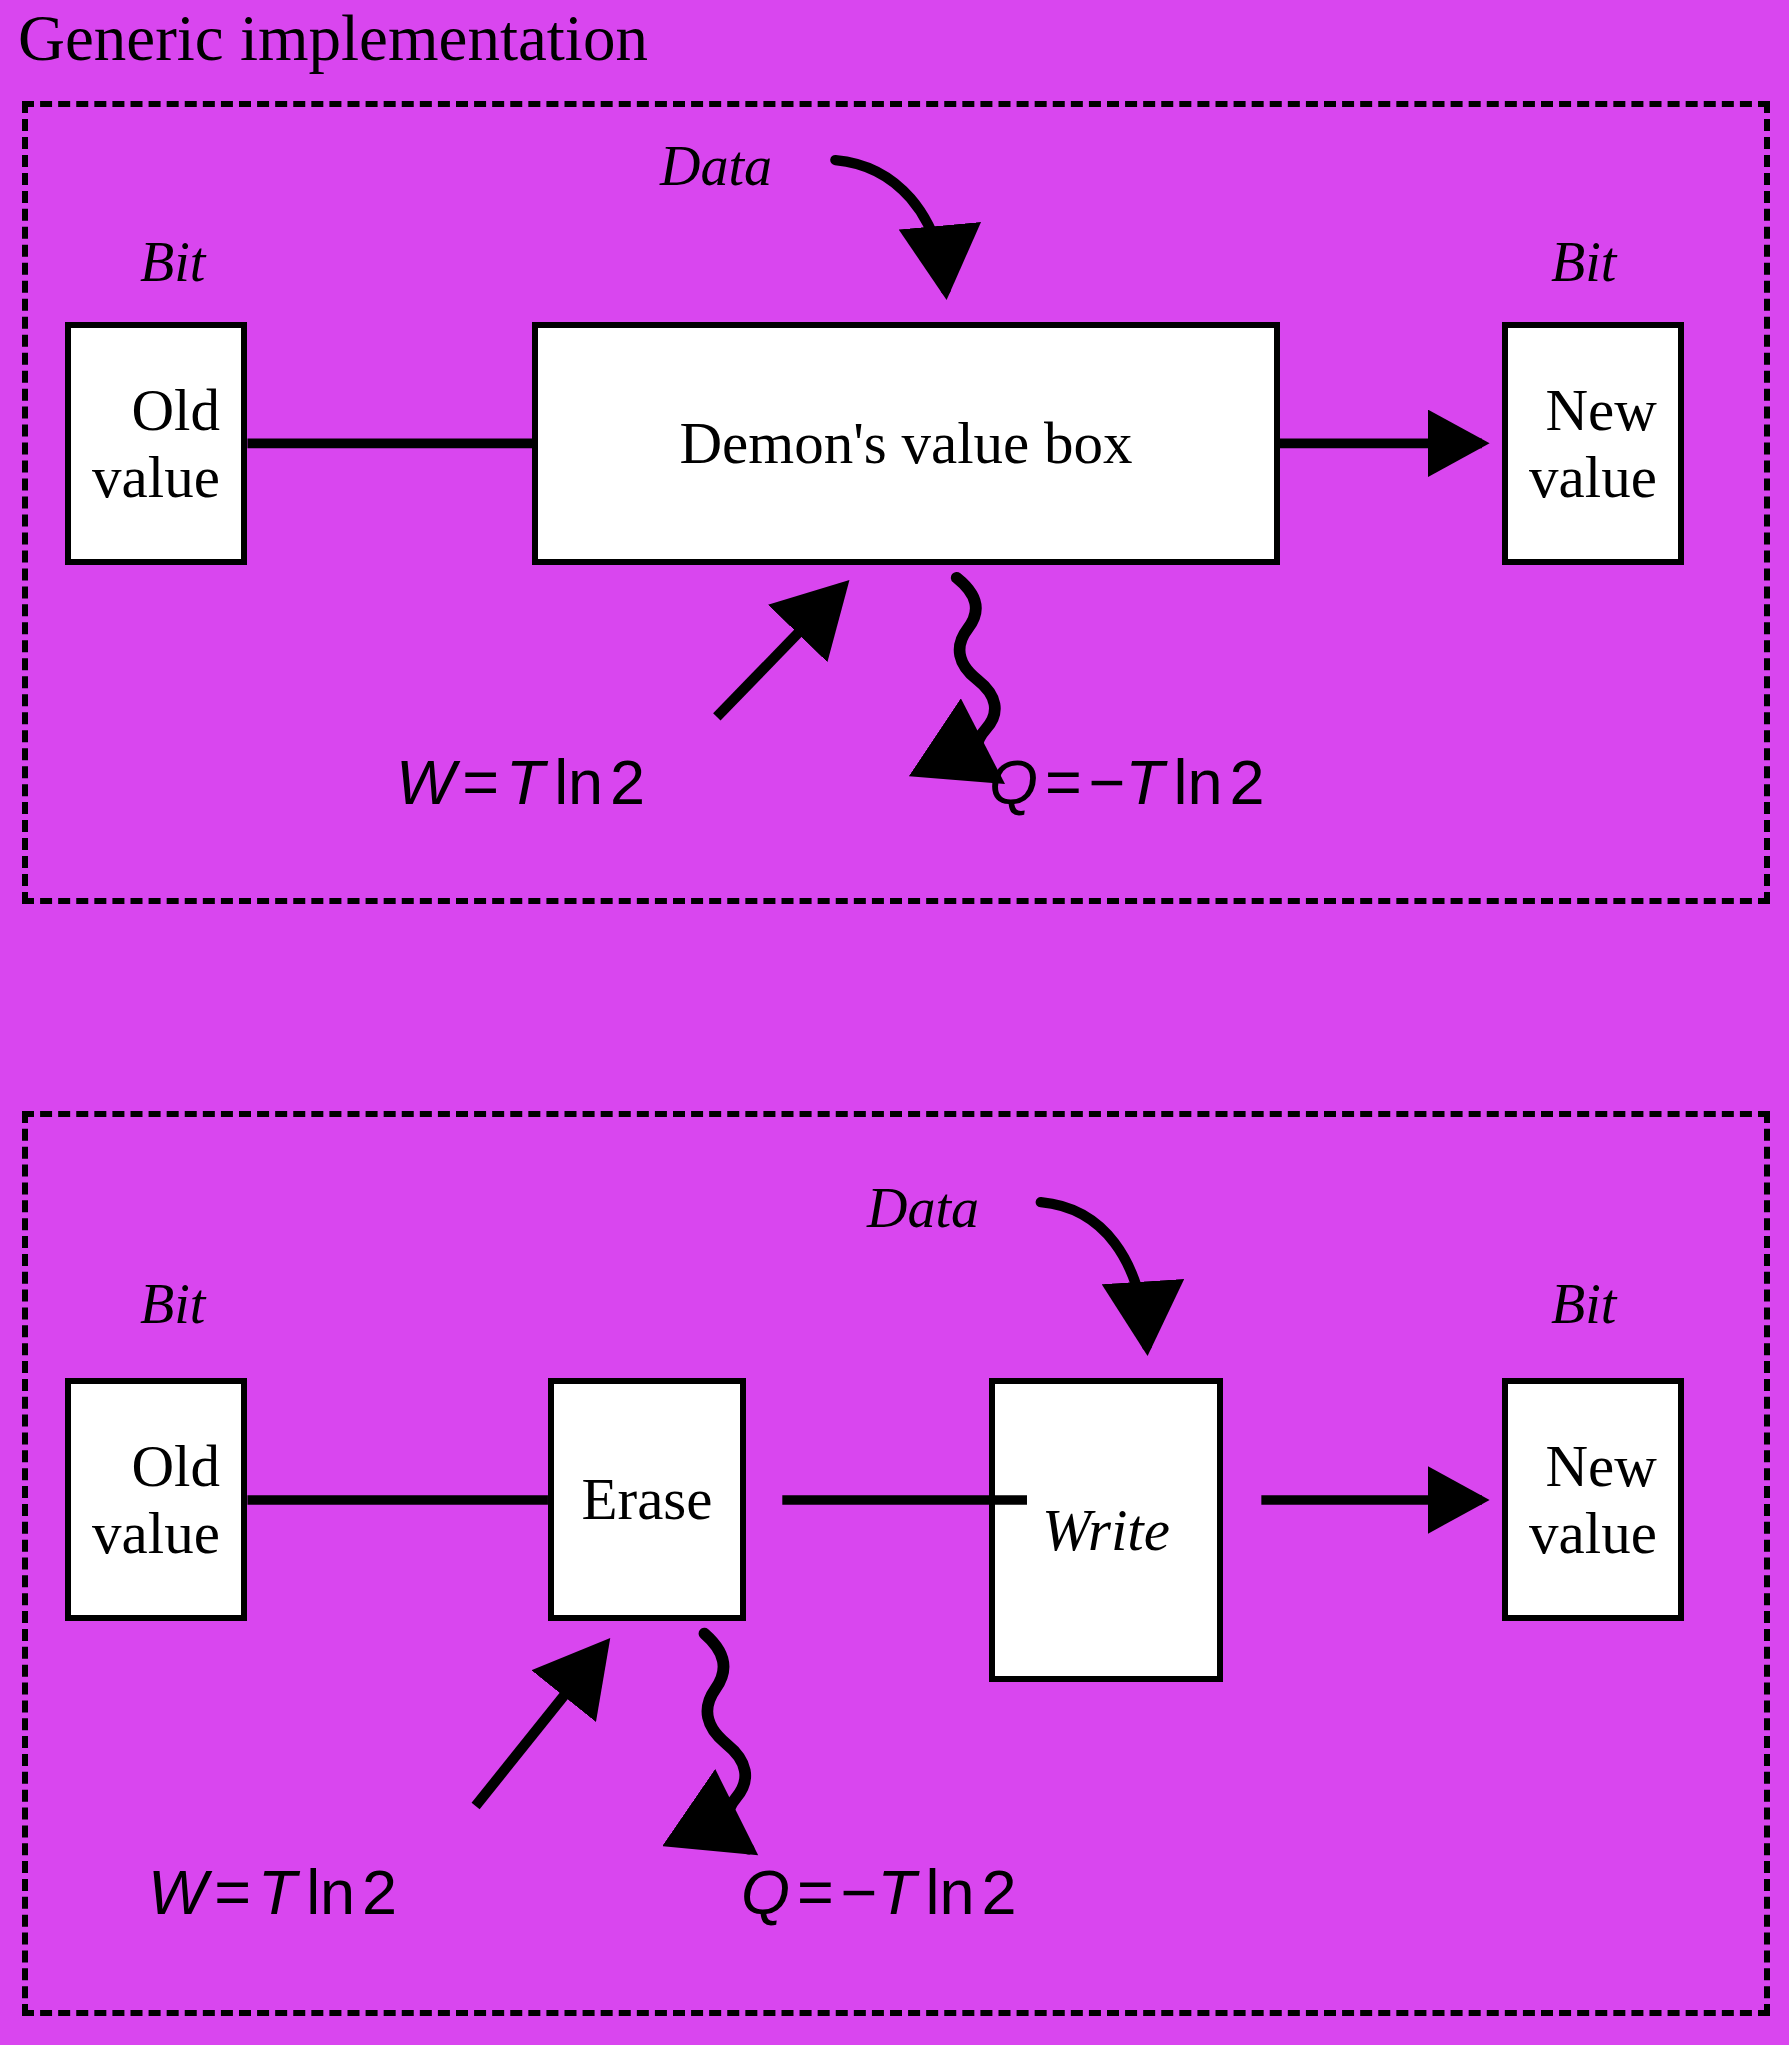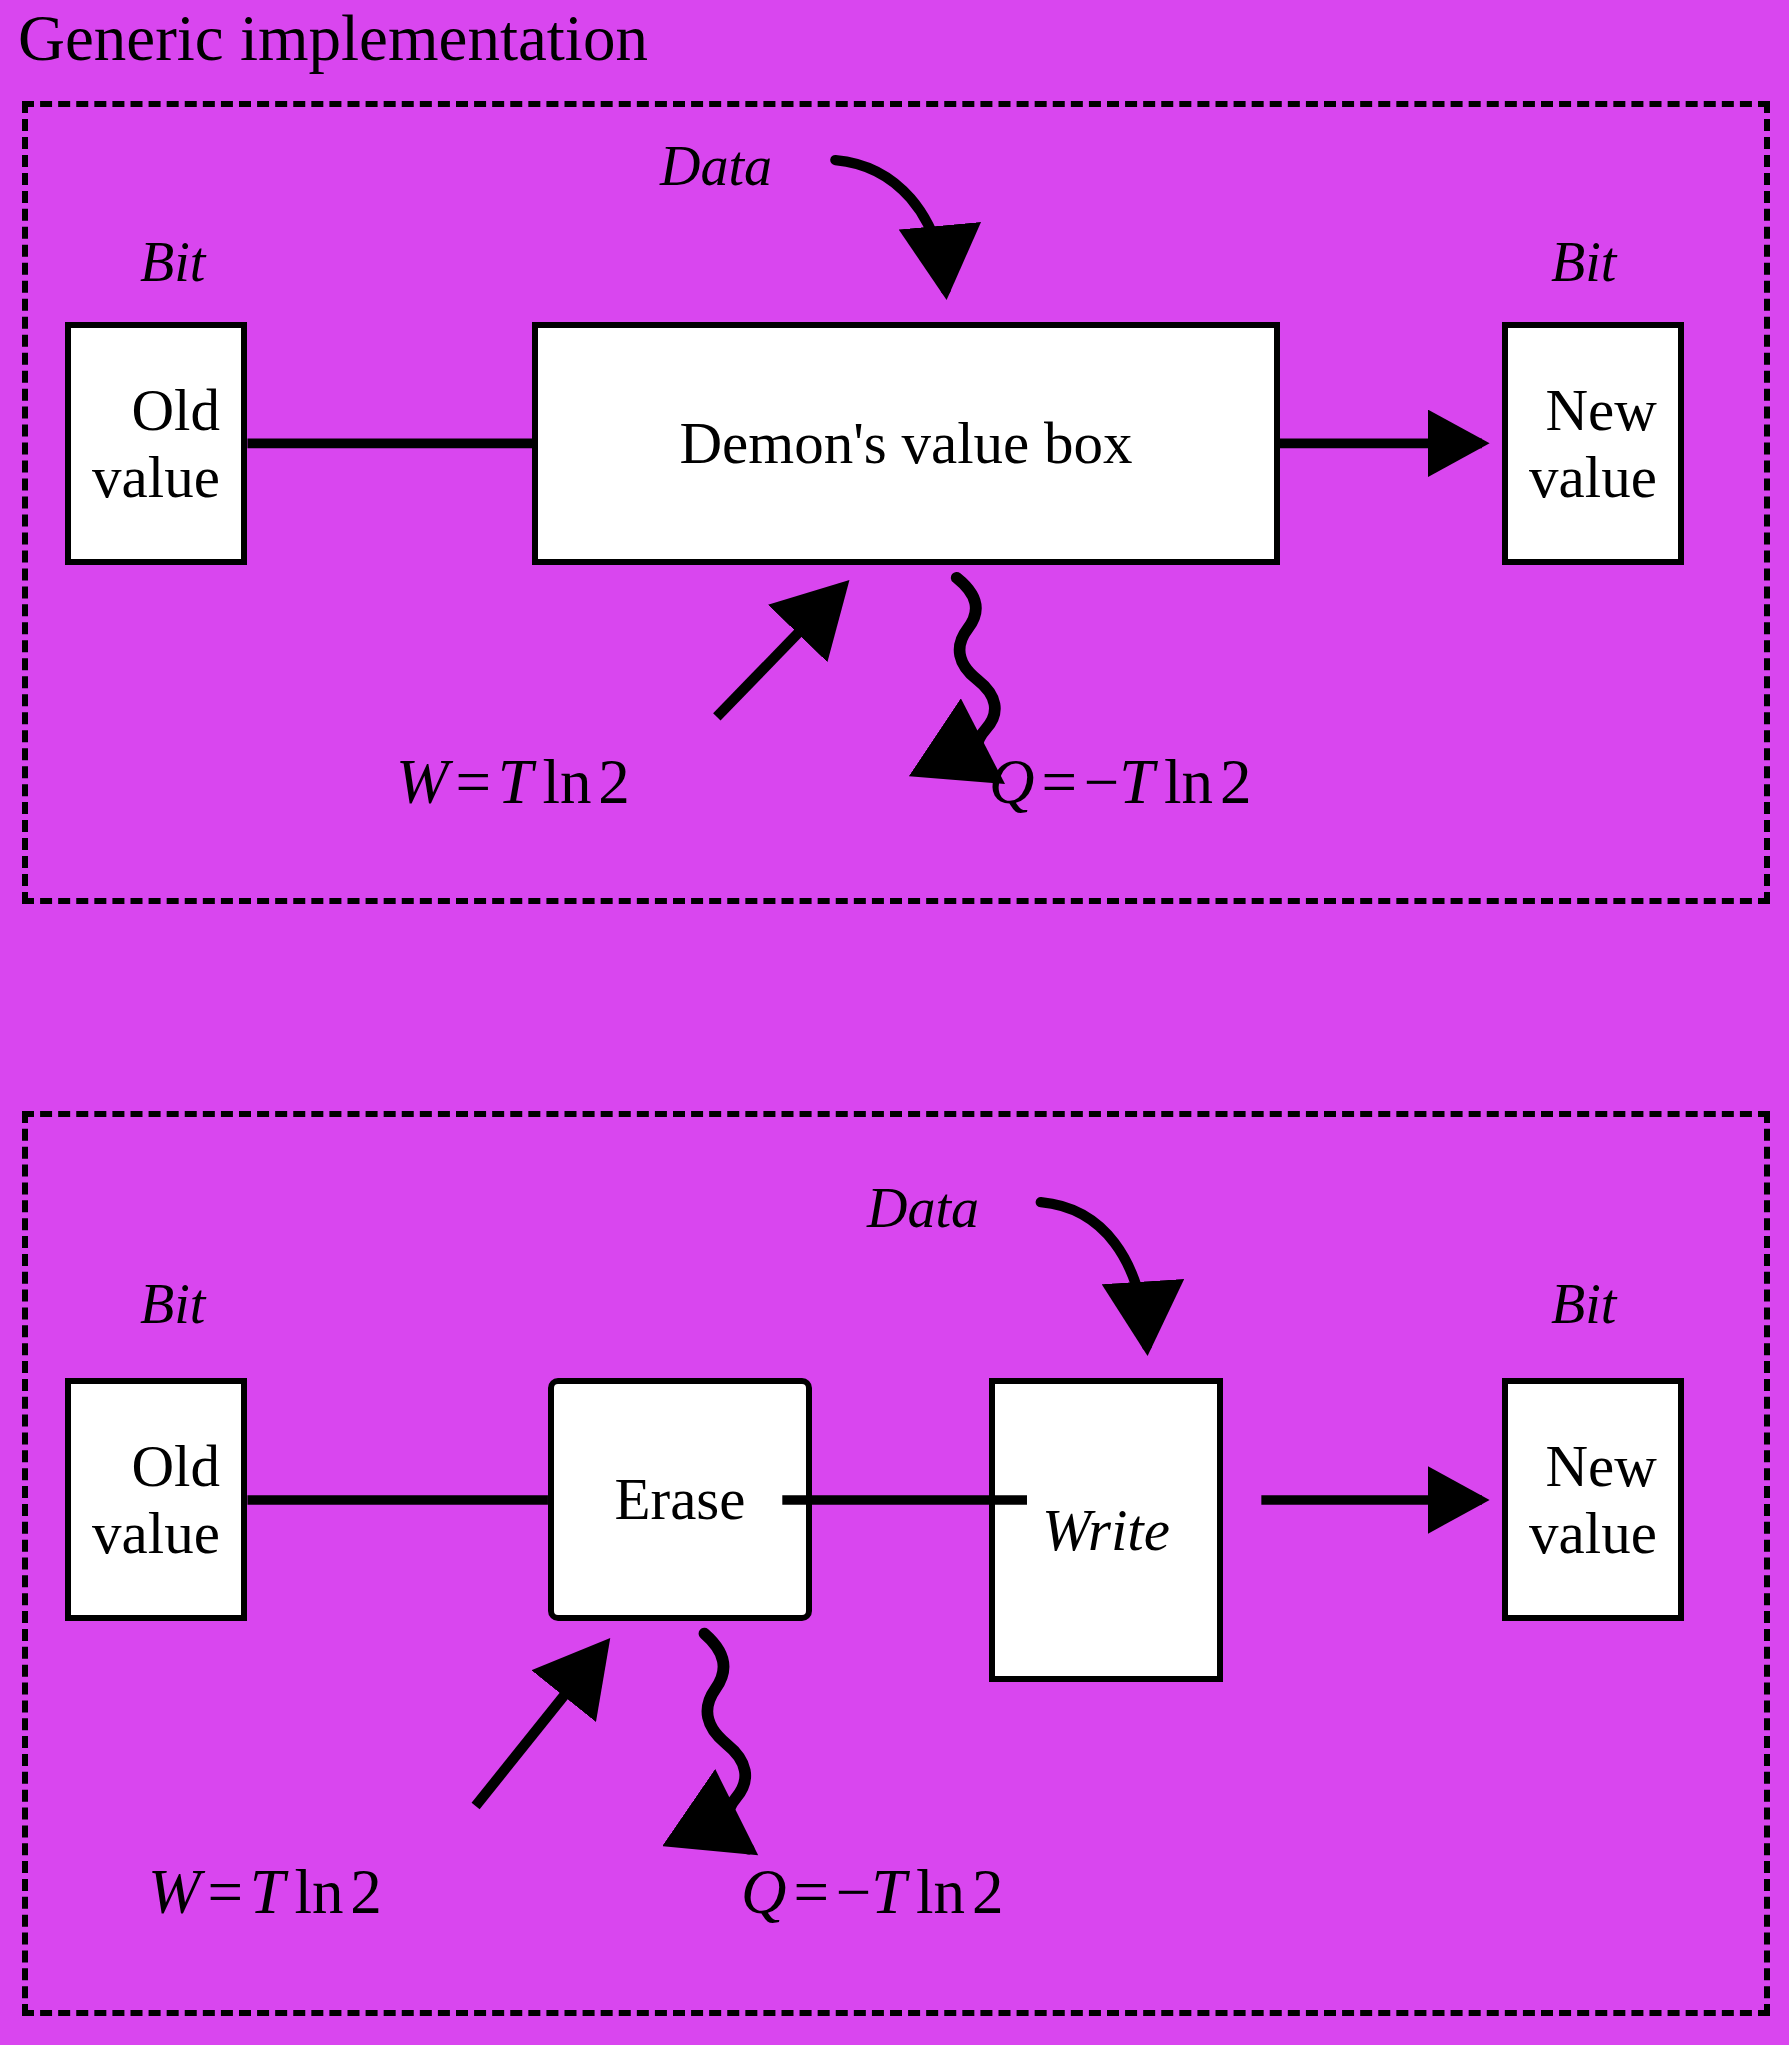--- a/index.html
+++ b/index.html
@@ -47,21 +47,21 @@
     font-family:"Liberation Serif","DejaVu Serif",serif;
     font-size:56px;
     line-height:1;
     color:#000;
     white-space:nowrap;
     font-style:italic;
   }
 
   .formula{
     position:absolute;
-    font-family:Liberation Serif, serif;
+    font-family:Liberation Sans, sans-serif;
     font-size:63px;
     line-height:1;
     color:#000;
     white-space:nowrap;
   }
   .formula i{font-style:italic;}
   .formula .op{font-style:normal;padding:0 6.9px;}
   .formula .rm{font-style:normal;}
 
   svg.overlay{position:absolute;left:0;top:0;width:1790px;height:2046px;pointer-events:none;}
@@ -105,21 +105,21 @@
   <div class="panel-frame" style="left:22px; top:1111px; width:1748px; height:905px;"></div>
 
   <div class="cap-label" style="left:867px; top:1180px;">Data</div>
 
   <div class="cap-label" style="left:140px; top:1276px;">Bit</div>
 
   <div class="node-box" style="left:65px; top:1378px; width:182px; height:243px;">
     <div class="node-label"><span>Old</span><br><span>value</span></div>
   </div>
 
-  <div class="node-box centered" style="left:548px; top:1378px; width:264px; height:243px;border-radius:10px;">
+  <div class="node-box centered" style="left:548px; top:1378px; width:198px; height:243px;">
     <div class="node-label">Erase</div>
   </div>
 
   <div class="node-box centered" style="left:989px; top:1378px; width:234px; height:304px;font-style:italic;">
     <div class="node-label">Write</div>
   </div>
 
   <div class="cap-label" style="left:1551px; top:1276px;">Bit</div>
 
   <div class="node-box" style="left:1502px; top:1378px; width:182px; height:243px;">

